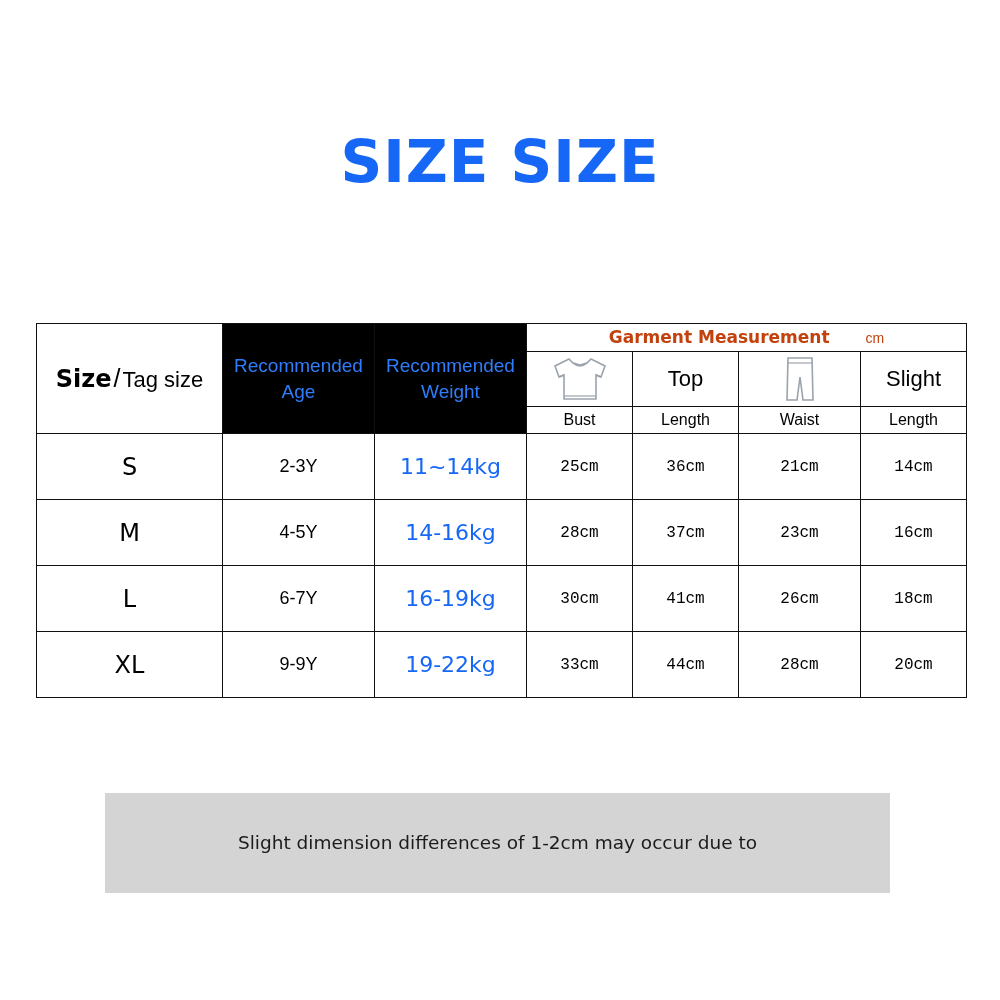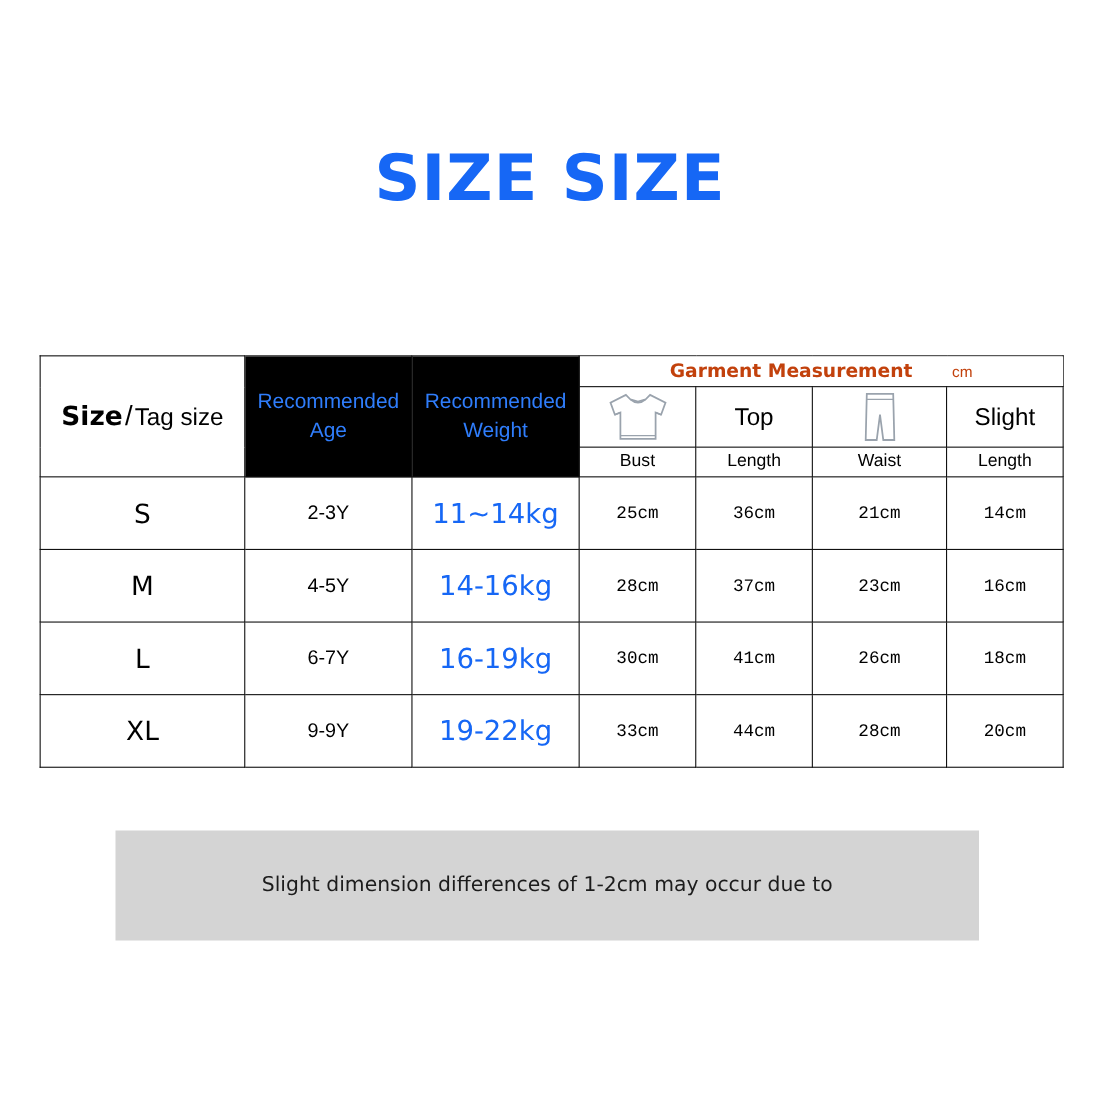--- a/index.html
+++ b/index.html
@@ -121,34 +121,34 @@
   
   .row-body td { height: 66px; }
   .c-size {
     font-size: 24px;
     font-weight: bold;
     font-family: "DejaVu Sans", sans-serif;
   }
   .c-age { font-size: 18px; margin-left: 42px; }
   .c-weight {
     color: #1667f5;
-    font-size: 25px;
+    font-size: 22px;
     font-weight: bold;
     font-family: "DejaVu Sans", sans-serif;
   }
   .c-num { font-size: 16px; font-family: Liberation Mono, monospace; }
 
   
   .icon-svg { display: block; margin: 0 auto; }
 
   
   .note {
     position: absolute;
     left: 105px;
-    top: 755px;
+    top: 793px;
     width: 785px;
     height: 100px;
     background: #d4d4d4;
     color: #1c1c1c;
     display: flex;
     align-items: center;
     justify-content: center;
     text-align: center;
     font-size: 18.5px;
     line-height: 1.65;

